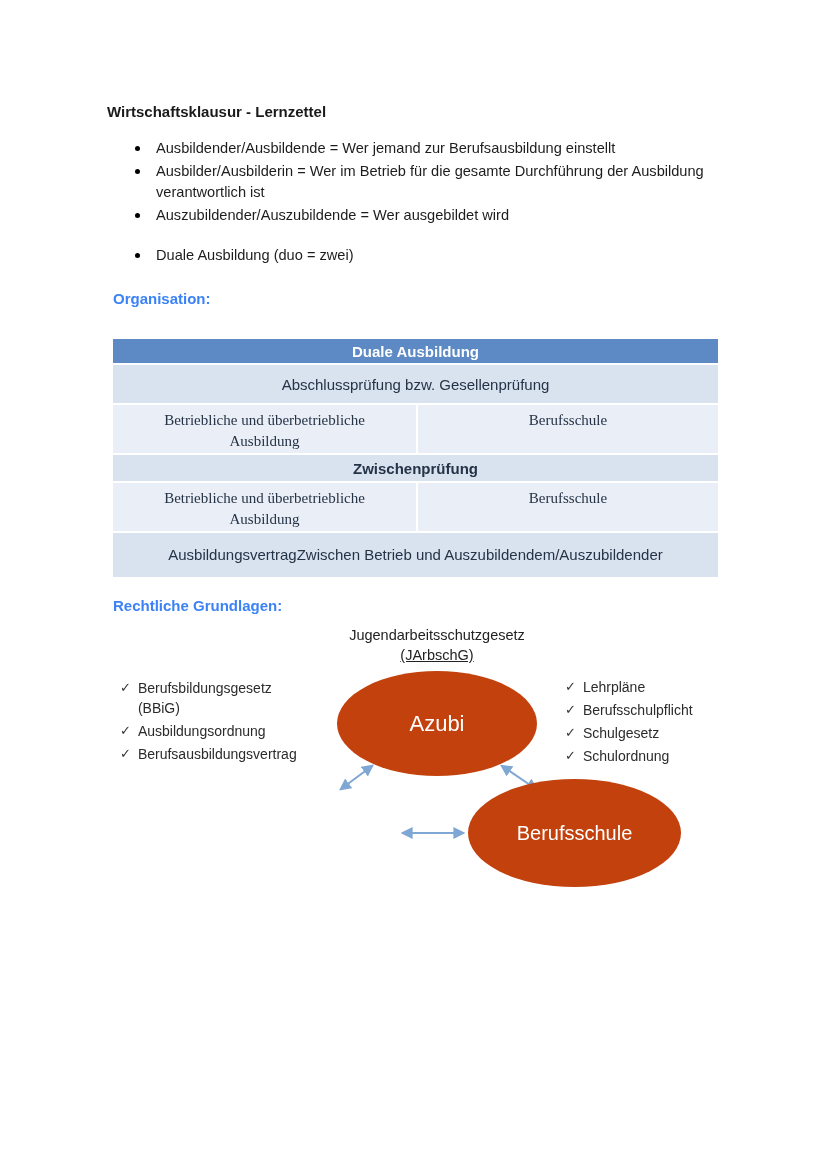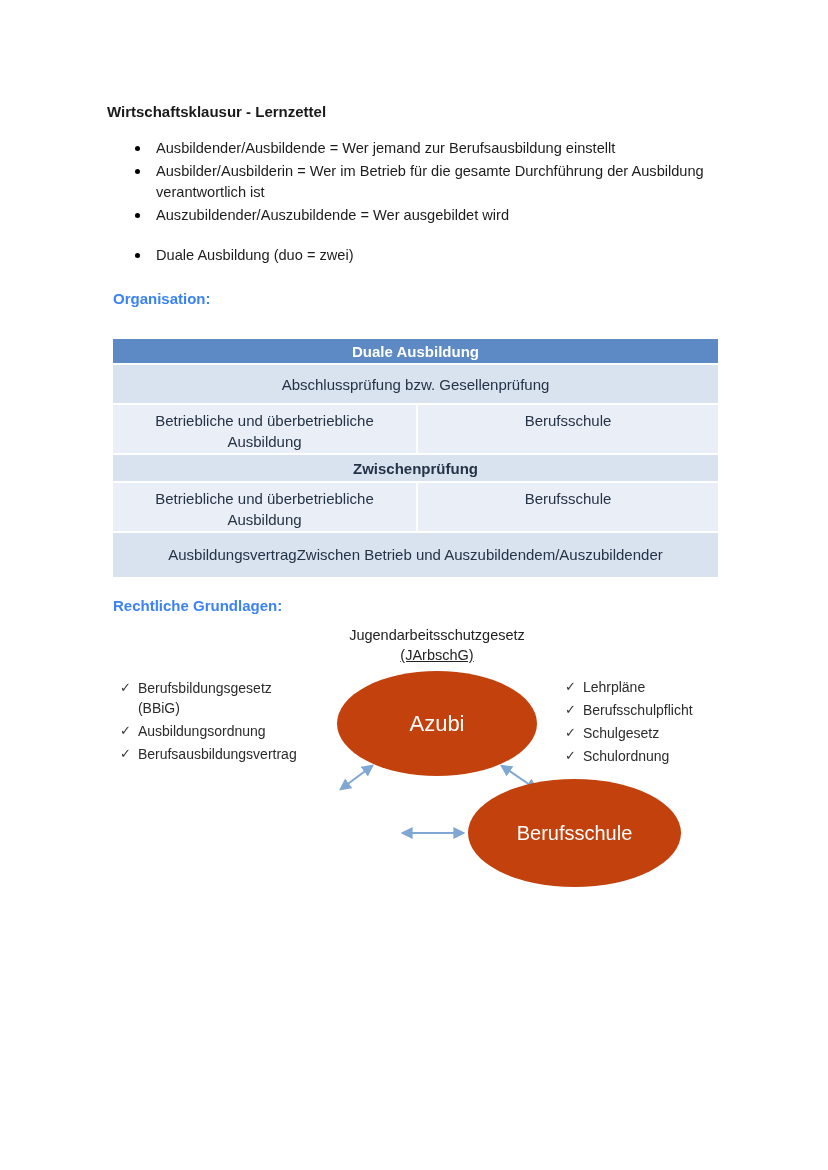--- a/index.html
+++ b/index.html
@@ -53,21 +53,21 @@
   }
   .t-full {
     background: #d9e2ef; display: flex; align-items: center; justify-content: center;
     text-align: center;
   }
   .t-full.abschluss { height: 38px; }
   .t-full.zwischen  { height: 26px; font-weight: bold; }
   .t-full.vertrag   { height: 44px; line-height: 20px; }
   .t-cols { display: flex; height: 48px; }
   .t-cell {
-    background: #eaeef6; text-align: center; padding-top: 5px;
+    background: #eaeef6; text-align: center; padding-top: 5px; font-family: Liberation Serif, serif;
   }
   .t-cell.left  { width: 303px; margin-right: 2px; }
   .t-cell.right { flex: 1; }
   .t-cell .inner { display: inline-block; max-width: 250px; line-height: 21px; }
 
   
   .law-label {
     position: absolute; left: 337px; top: 625px; width: 200px;
     text-align: center; font-size: 14.5px; line-height: 20px; color: #222;
   }

